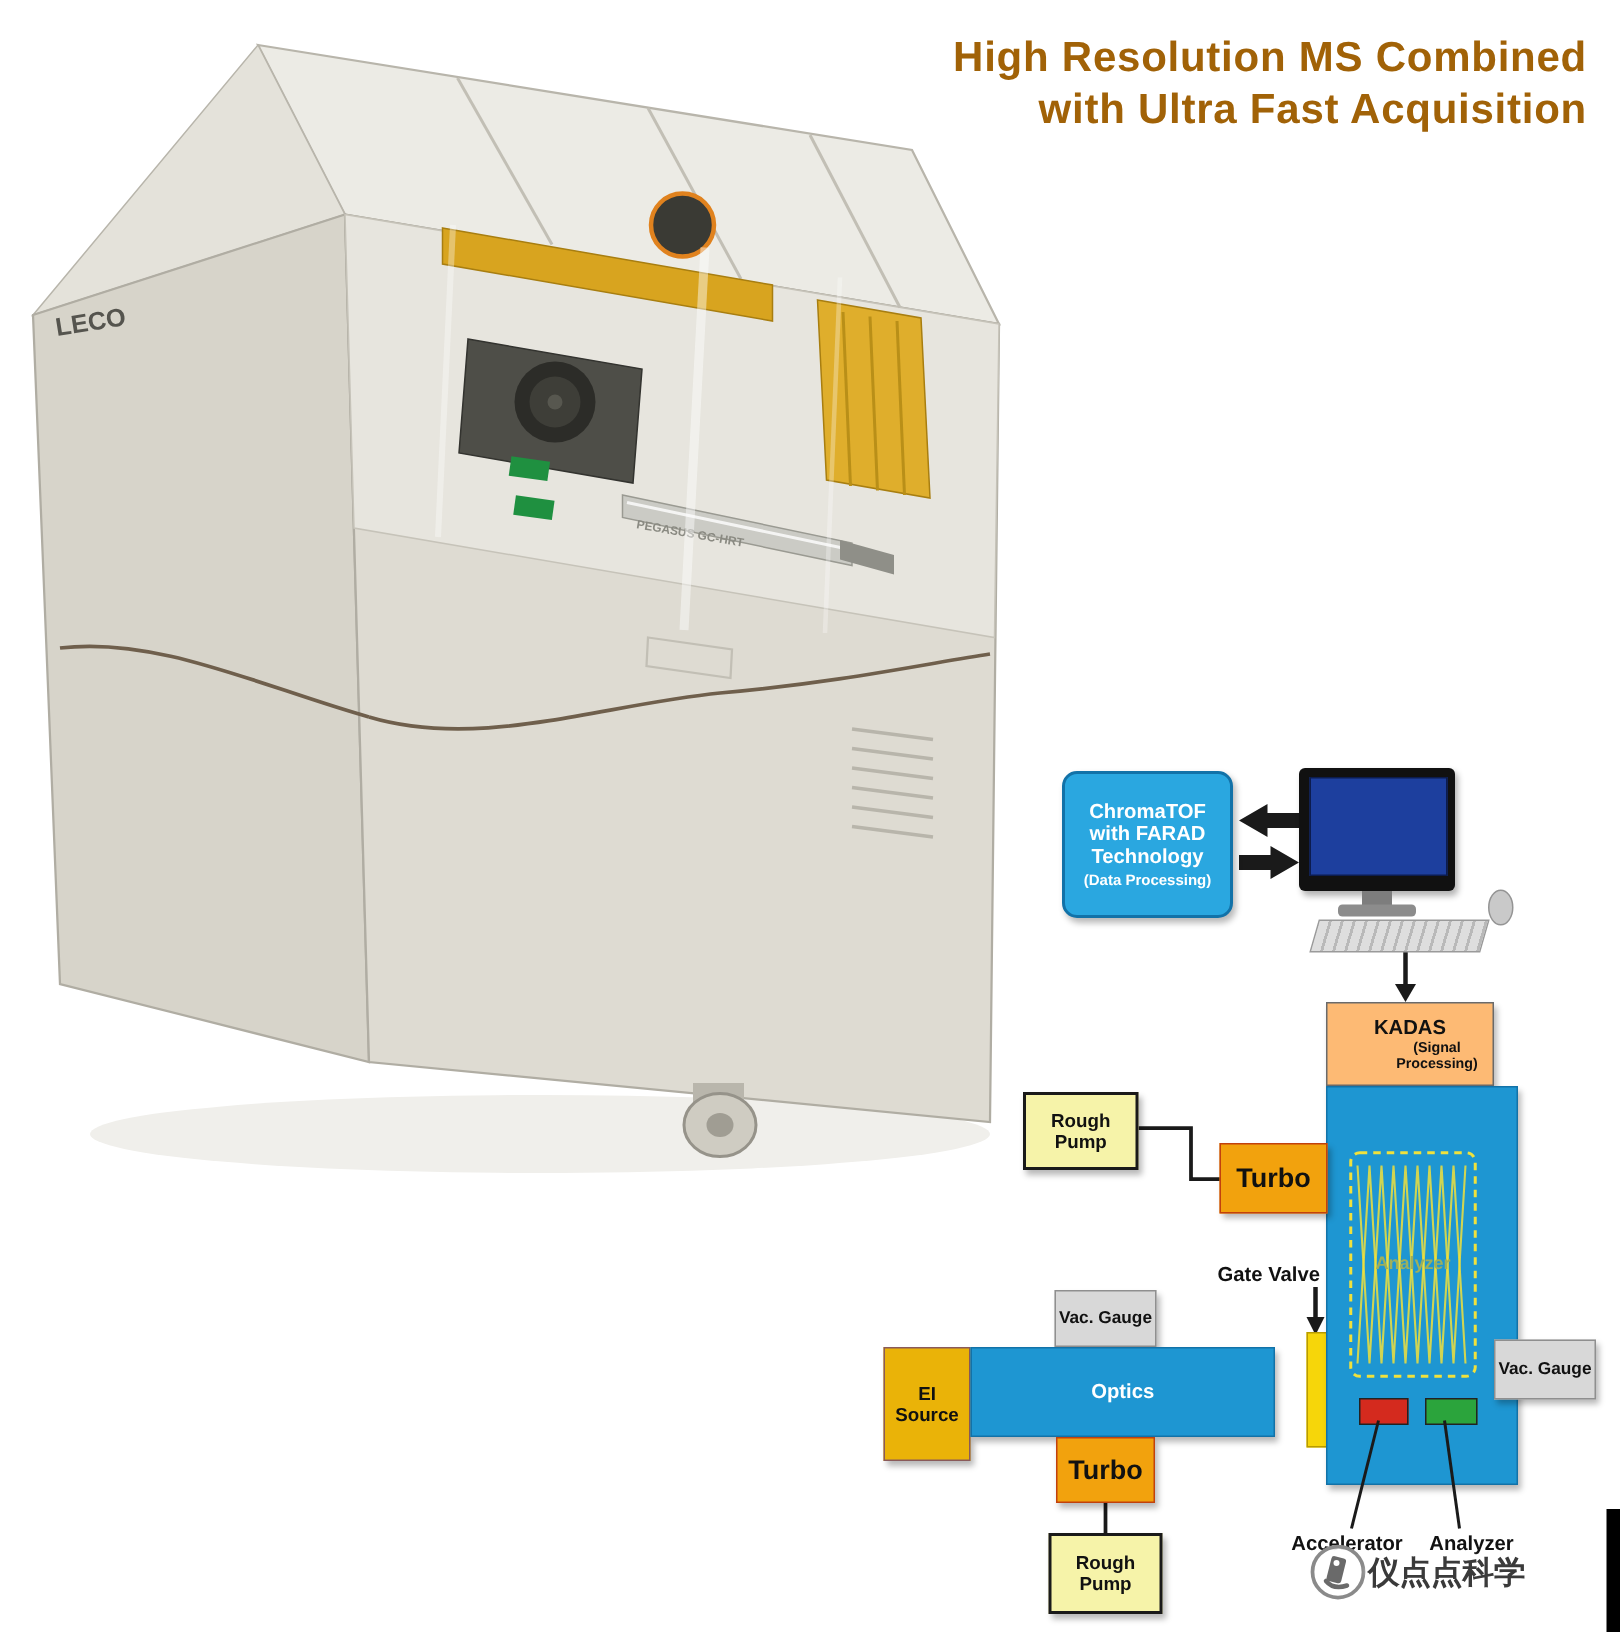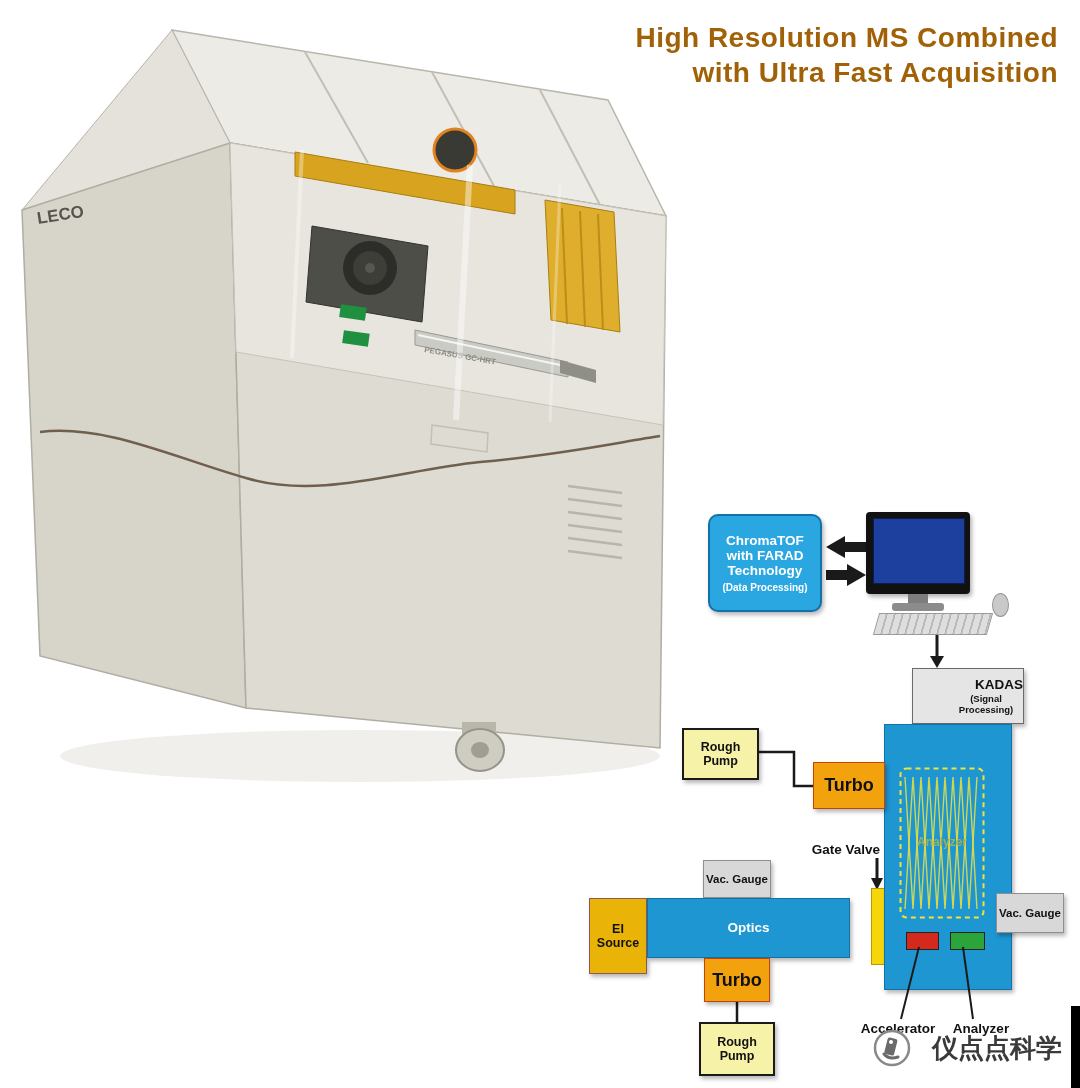--- a/index.html
+++ b/index.html
@@ -26,22 +26,22 @@
     font-weight:bold; color:#111; z-index:2; line-height:1.12;
   }
   .shadow { box-shadow:2px 3px 4px rgba(0,0,0,.28); }
   .chromatof {
     left:708px; top:514px; width:114px; height:98px;
     background:#2AA7E0; border:2px solid #1272A8; border-radius:10px;
     color:#ffffff; font-size:13.5px;
   }
   .chromatof .sub { font-size:10px; margin-top:3px; }
   .kadas {
-    left:912px; top:668px; width:112px; height:56px;
-    background:#e5e5e5; border:1.5px solid #6a6a6a; font-size:13.5px;align-items:flex-end;
+    left:884px; top:668px; width:112px; height:56px;
+    background:#fdba74; border:1.5px solid #6a6a6a; font-size:13.5px;
   }
   .kadas .sub { font-size:9.5px; margin-top:2px;margin-left:36px; }
   .column {
     left:884px; top:724px; width:128px; height:266px;
     background:#1E96D2; border:1.5px solid #1272A8; z-index:2;
   }
   .analyzer-label {
     position:absolute; left:14px; top:42px; width:86px; height:152px;
     display:flex; align-items:center; justify-content:center;
     color:#9DB05C; font-size:12px; font-weight:bold; z-index:3;
@@ -100,21 +100,21 @@
     position:absolute; left:876px; top:613px; width:112px; height:20px;
     transform:skewX(-16deg); border:1px solid #9a9a9a; z-index:2;
     background:repeating-linear-gradient(90deg,#dedede 0 6px,#b9b9b9 6px 8px);
   }
   .mouse { position:absolute; left:992px; top:593px; width:15px; height:22px;
     background:#c9c9c9; border:1px solid #949494; border-radius:50%; z-index:2; }
   
   .watermark { position:absolute; left:872px; top:1028px; z-index:6; display:flex; align-items:center; }
   .wm-icon { width:40px; height:40px; }
   .wm-text {
-    font-size:26px; font-weight:bold; color:#3a3a3a; margin-left:20px;
+    font-size:21px; font-weight:bold; color:#3a3a3a; margin-left:0;
     text-shadow:0 0 5px #ffffff, 0 0 5px #ffffff;
     font-family:Liberation Mono, monospace;
   }
   .black-bar { position:absolute; left:1071px; top:1006px; width:9px; height:82px;
     background:#000; z-index:7; }
 </style>
 </head>
 <body>
 
 <div class="page">

